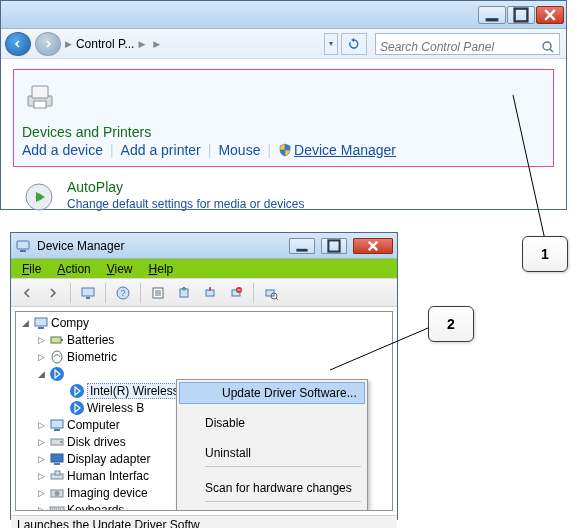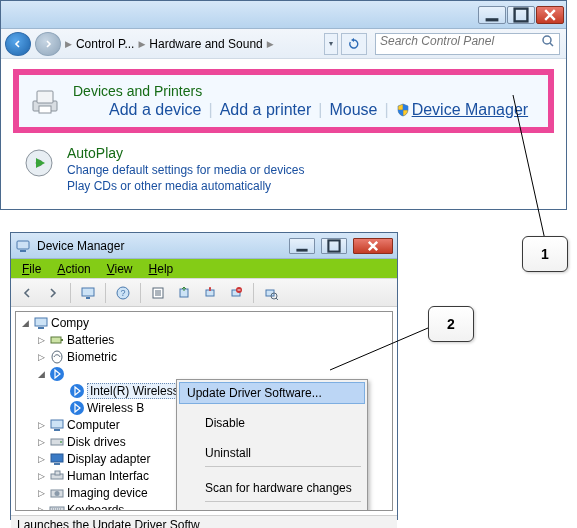--- a/index.html
+++ b/index.html
@@ -39,48 +39,48 @@
     font-size: 12px;
   }
   .nav-btn.disabled { background: radial-gradient(circle at 40% 35%, #c7d6e4, #8fa5ba); border-color:#8fa5ba;}
   .crumb-sep { color: #888; margin: 0 4px; font-size: 9px; }
   .crumb { color: #000; }
   .crumb-drop { width:14px; height:22px; margin-left:4px; border:1px solid #b0c1d4; display:flex;align-items:center;justify-content:center;font-size:8px;color:#4a5a6a; background:#eaf2fb;}
   .refresh-btn { width: 26px; height: 22px; border:1px solid #b0c1d4; margin-left:3px; display:flex;align-items:center;justify-content:center; background:#eaf2fb; color:#2d6bb5;}
   .search-box {
     flex: 1; margin: 0 6px 0 8px; height: 22px;
     border: 1px solid #a7bace; background: #fff;
-    display:flex;align-items:flex-start;padding:0 4px;gap:4px;
+    display:flex;align-items:flex-end;padding:0 4px;gap:4px;
   }
   .search-box input {
     flex:1; border:none; outline:none; font-style: italic; color:#777; font-size:12px;
   }
 
   .cp-body { display:flex; height: calc(100% - 58px); }
   .cp-sidebar {
     width: 116px; background:#fff; border-right:1px solid #e5e9ef;
     padding: 6px 0; font-size: 12px;
   }
   .cp-sidebar .side-item { padding: 4px 8px; color:#1a50a0; }
   .cp-sidebar .side-item.plain { color:#555; }
   .cp-sidebar .side-item.active { color:#15407c; font-weight:bold; }
 
   .cp-main { flex:1; padding: 10px 12px; }
   .section {
     display:flex; gap:10px; padding:8px; margin-bottom:4px;
   }
-  .section.highlight { background:#f3f9ff; border:6px solid #ec4899; }
+  .section.highlight { background:#f3f9ff; border:1px solid #ec4899;flex-direction:column; }
   .section-icon {
     width: 36px; height: 36px; flex-shrink:0;
     display:flex;align-items:center;justify-content:center;
     font-size:24px;
   }
   .section-body { flex:1; }
   .section-title { color:#156b15; font-size: 14px; margin-bottom:2px; }
-  .section-links { font-size: 16px; color:#1a50a0; display:flex;flex-wrap:wrap;gap:0;align-items:center;margin-left:36px;}
+  .section-links { font-size: 14px; color:#1a50a0; display:flex;flex-wrap:wrap;gap:0;align-items:center;}
   .link { color:#1a50a0; cursor:pointer; }
   .link.dm { text-decoration: underline; }
   .link-sep { color:#c2d1e0; margin:0 7px; }
   .shield-icn { display:inline-flex;width:14px;height:14px;align-items:center;justify-content:center;margin-right:2px;}
   .section-desc { font-size:12px; color:#1a50a0; margin-top:2px;}
 
   
   .callout-line { position:absolute; pointer-events:none; }
   .callout-box {
     position:absolute; width:46px; height:36px;
@@ -146,21 +146,21 @@
     border:1px dotted #6a8bb3; background:#e7f1fc; padding:0 2px;
   }
 
   .context-menu {
     position:absolute; left:160px; top:67px; width:192px;
     background:#f2f2f2; border:1px solid #979797;
     box-shadow:2px 2px 4px rgba(0,0,0,.25);
     font-size:12px; padding:2px;
   }
   .ctx-item { padding:12px 8px 4px 26px; position:relative;}
-  .ctx-item.hover { background:#bcd6f5; border:1px solid #7daee1; padding:3px 7px 3px 7px;}
+  .ctx-item.hover { background:#bcd6f5; border:1px solid #7daee1; padding:3px 7px 3px 42px;}
   .ctx-sep { height:1px;background:#c7c7c7;margin:2px 4px 2px 26px;}
   .ctx-item.bold { font-weight:bold; }
 
   .dm-status {
     height:20px;border-top:1px solid #cfcfcf;background:#f2f2f2;
     font-size:12px;padding:2px 6px;
   }
 
   svg.icon-svg { width:100%;height:100%; }
 </style>
@@ -194,21 +194,20 @@
         </svg>
     </div>
     <div class="nav-btn disabled">
       <svg viewBox="0 0 10 10" width="10" height="10">
           <path d="M4 2 L7 5 L4 8" stroke="#fff" stroke-width="1.6" fill="none"></path>
         </svg>
     </div>
     <span class="crumb-sep">▶</span>
     <span class="crumb">Control P...</span>
     <span class="crumb-sep">▶</span>
-    <span class="crumb">Hardware and Sound</span>
     <span class="crumb-sep">▶</span>
     <div style="flex:1"></div>
     <div class="crumb-drop">▾</div>
     <div class="refresh-btn">
       <svg viewBox="0 0 12 12" width="12" height="12">
           <path d="M6 2 A4 4 0 1 1 2.3 4" fill="none" stroke="#2d6bb5" stroke-width="1.4"></path>
           <path d="M6 0 L6 4 L3 2 Z" fill="#2d6bb5"></path>
         </svg>
     </div>
     <div class="search-box">
@@ -257,21 +256,20 @@
         <div class="section-icon">
           <svg viewBox="0 0 32 32" width="32" height="32">
               <circle cx="16" cy="16" r="13" fill="#e8eef3" stroke="#8a939c"></circle>
               <circle cx="16" cy="16" r="3" fill="#fff" stroke="#8a939c"></circle>
               <path d="M13 11 L22 16 L13 21 Z" fill="#3aa53a"></path>
             </svg>
         </div>
         <div class="section-body">
           <div class="section-title">AutoPlay</div>
           <div class="section-desc">Change default settings for media or devices</div>
-          <div class="section-desc">Play CDs or other media automatically</div>
         </div>
       </div>
 
     </div>
   </div>
 </div>
 
 <div class="dm-window">
   <div class="dm-titlebar">
     <span class="title-icon">

